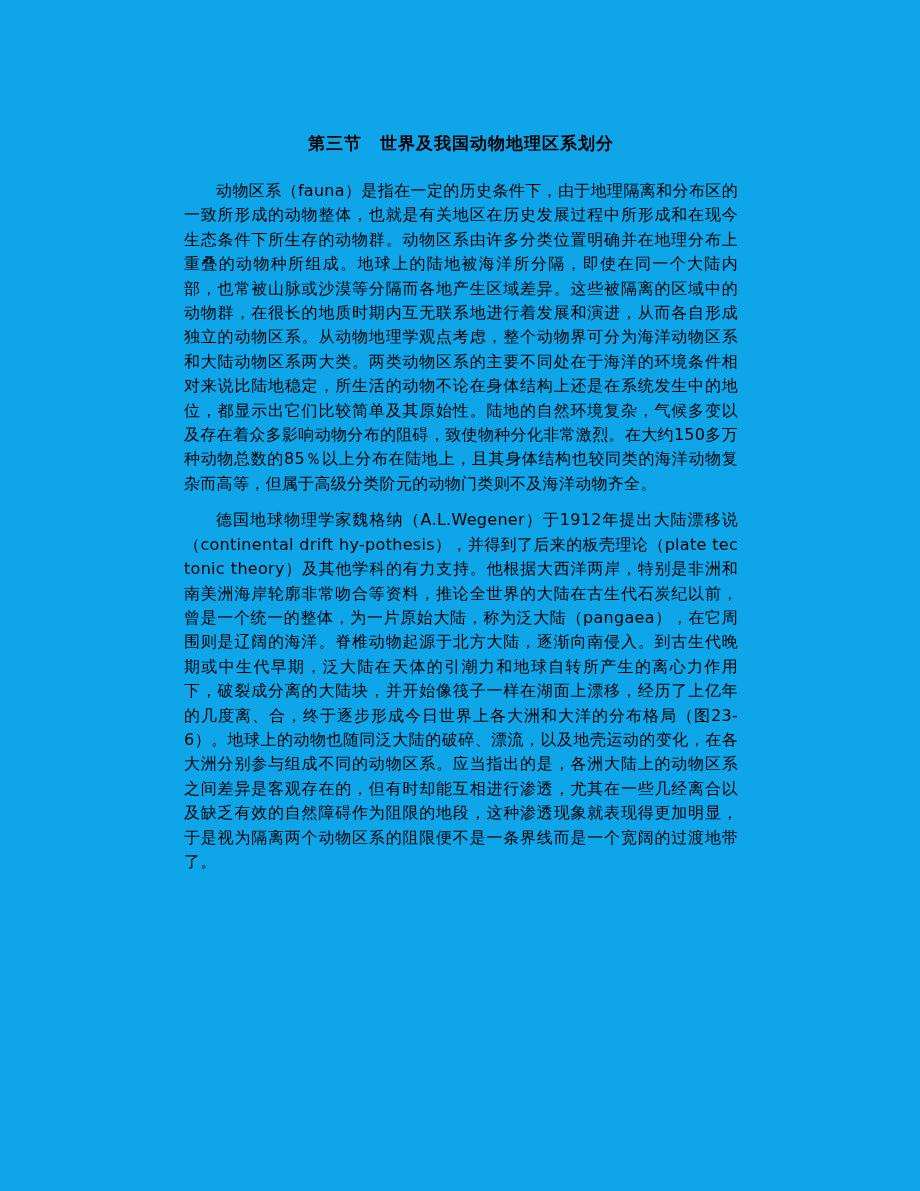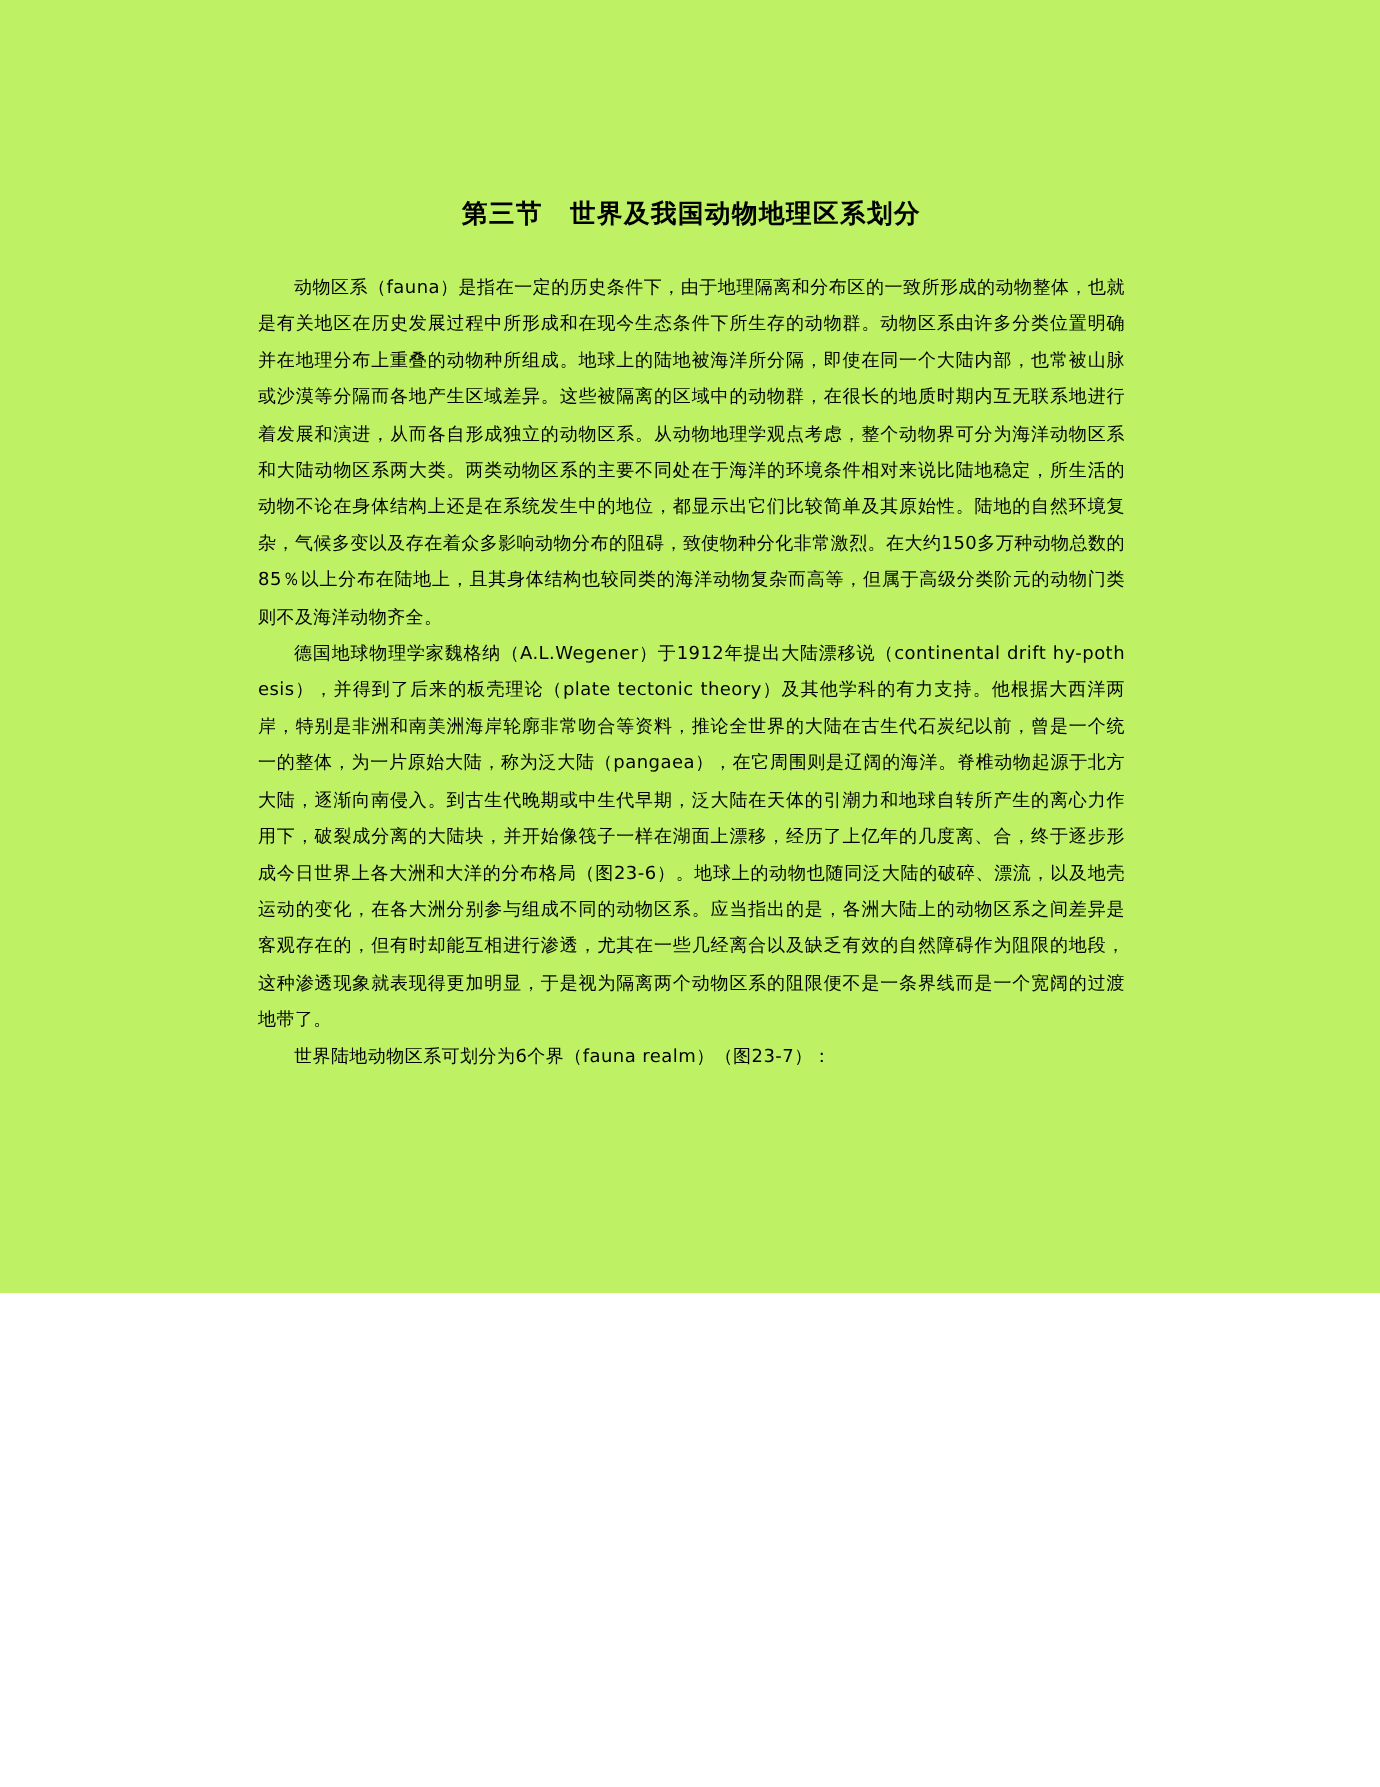--- a/index.html
+++ b/index.html
@@ -10,35 +10,35 @@
   body {
     width: 920px;
     height: 1191px;
     font-family: "DejaVu Sans", sans-serif;
     color: #000000;
     overflow: hidden;
   }
   .page {
     box-sizing: border-box;
     width: 920px;
-    height: 862px;
+    height: 1191px;
     padding: 131px 170px 56px 172px;
-    background: #bef264;
+    background: #0ea5e9;
   }
   .doc-title {
     margin: 0 0 24px 0;
     text-align: center;
     font-size: 17px;
     font-weight: bold;
     letter-spacing: 1px;
     line-height: 24px;
   }
   .para {
-    margin: 0;
-    font-size: 12px;
+    margin: 12px;
+    font-size: 16px;
     line-height: 24.4px;
     text-indent: 2em;
     text-align: justify;
     text-justify: inter-ideograph;
     letter-spacing: 0.3px;
     word-break: break-all;
   }
   .section-heading {
     margin: 28px 0 30px 0;
     text-align: center;
@@ -53,15 +53,14 @@
 
 <div class="page">
 
   <h1 class="doc-title">第三节　世界及我国动物地理区系划分</h1>
 
   <p class="para">动物区系（fauna）是指在一定的历史条件下，由于地理隔离和分布区的一致所形成的动物整体，也就是有关地区在历史发展过程中所形成和在现今生态条件下所生存的动物群。动物区系由许多分类位置明确并在地理分布上重叠的动物种所组成。地球上的陆地被海洋所分隔，即使在同一个大陆内部，也常被山脉或沙漠等分隔而各地产生区域差异。这些被隔离的区域中的动物群，在很长的地质时期内互无联系地进行着发展和演进，从而各自形成独立的动物区系。从动物地理学观点考虑，整个动物界可分为海洋动物区系和大陆动物区系两大类。两类动物区系的主要不同处在于海洋的环境条件相对来说比陆地稳定，所生活的动物不论在身体结构上还是在系统发生中的地位，都显示出它们比较简单及其原始性。陆地的自然环境复杂，气候多变以及存在着众多影响动物分布的阻碍，致使物种分化非常激烈。在大约150多万种动物总数的85％以上分布在陆地上，且其身体结构也较同类的海洋动物复杂而高等，但属于高级分类阶元的动物门类则不及海洋动物齐全。</p>
 
 
   <p class="para">德国地球物理学家魏格纳（A.L.Wegener）于1912年提出大陆漂移说（continental drift hy-pothesis），并得到了后来的板壳理论（plate tectonic theory）及其他学科的有力支持。他根据大西洋两岸，特别是非洲和南美洲海岸轮廓非常吻合等资料，推论全世界的大陆在古生代石炭纪以前，曾是一个统一的整体，为一片原始大陆，称为泛大陆（pangaea），在它周围则是辽阔的海洋。脊椎动物起源于北方大陆，逐渐向南侵入。到古生代晚期或中生代早期，泛大陆在天体的引潮力和地球自转所产生的离心力作用下，破裂成分离的大陆块，并开始像筏子一样在湖面上漂移，经历了上亿年的几度离、合，终于逐步形成今日世界上各大洲和大洋的分布格局（图23-6）。地球上的动物也随同泛大陆的破碎、漂流，以及地壳运动的变化，在各大洲分别参与组成不同的动物区系。应当指出的是，各洲大陆上的动物区系之间差异是客观存在的，但有时却能互相进行渗透，尤其在一些几经离合以及缺乏有效的自然障碍作为阻限的地段，这种渗透现象就表现得更加明显，于是视为隔离两个动物区系的阻限便不是一条界线而是一个宽阔的过渡地带了。</p>
 
-  <p class="para">世界陆地动物区系可划分为6个界（fauna realm）（图23-7）：</p>
 
 </div>
 
 </body></html>

